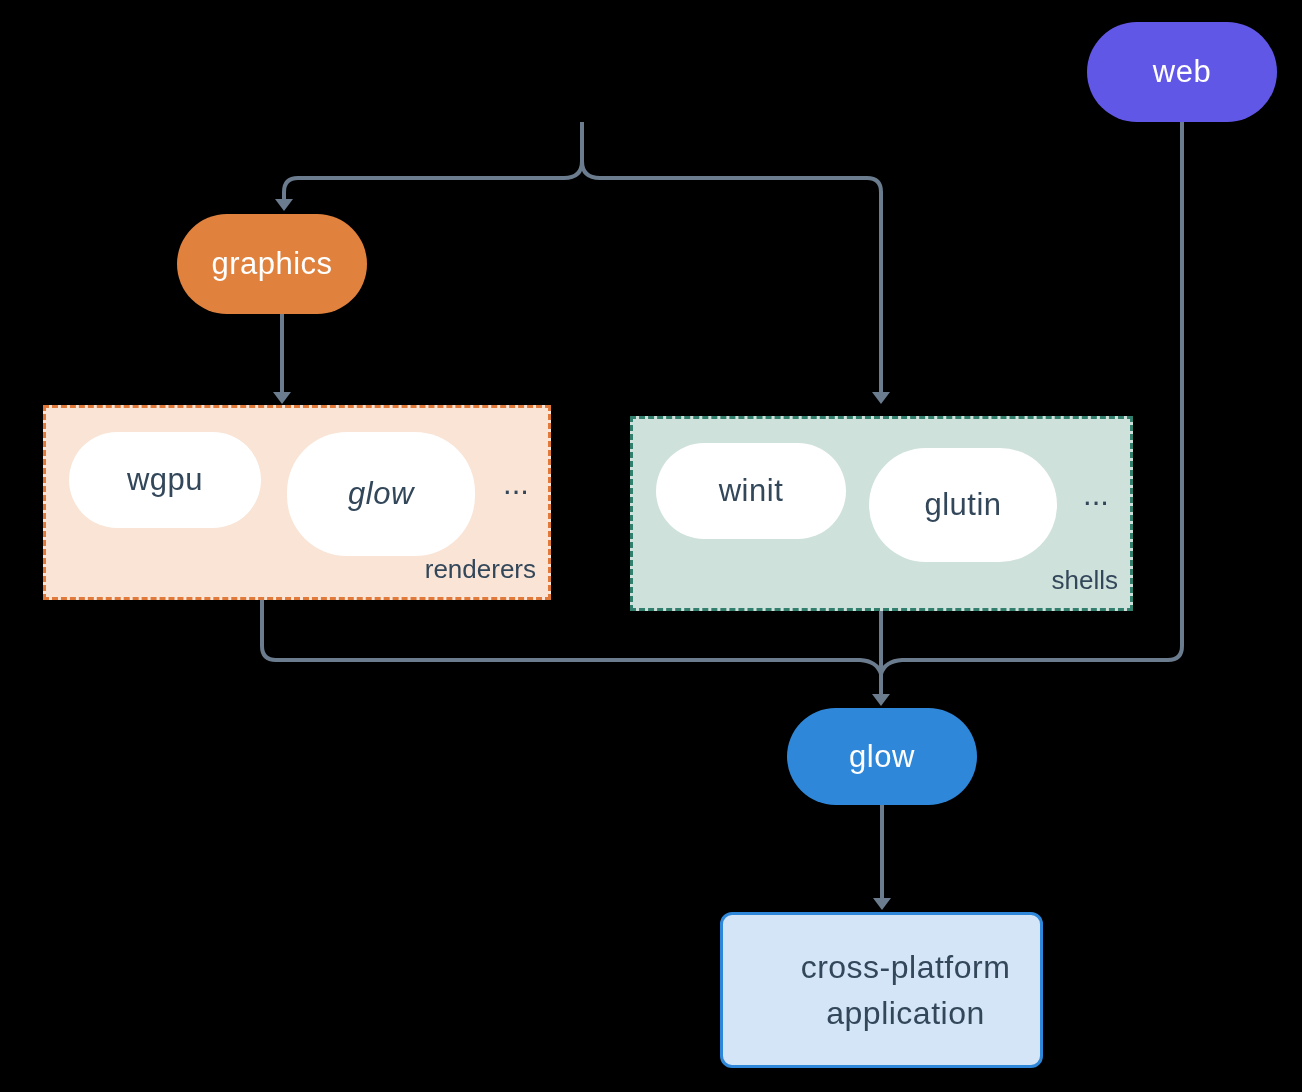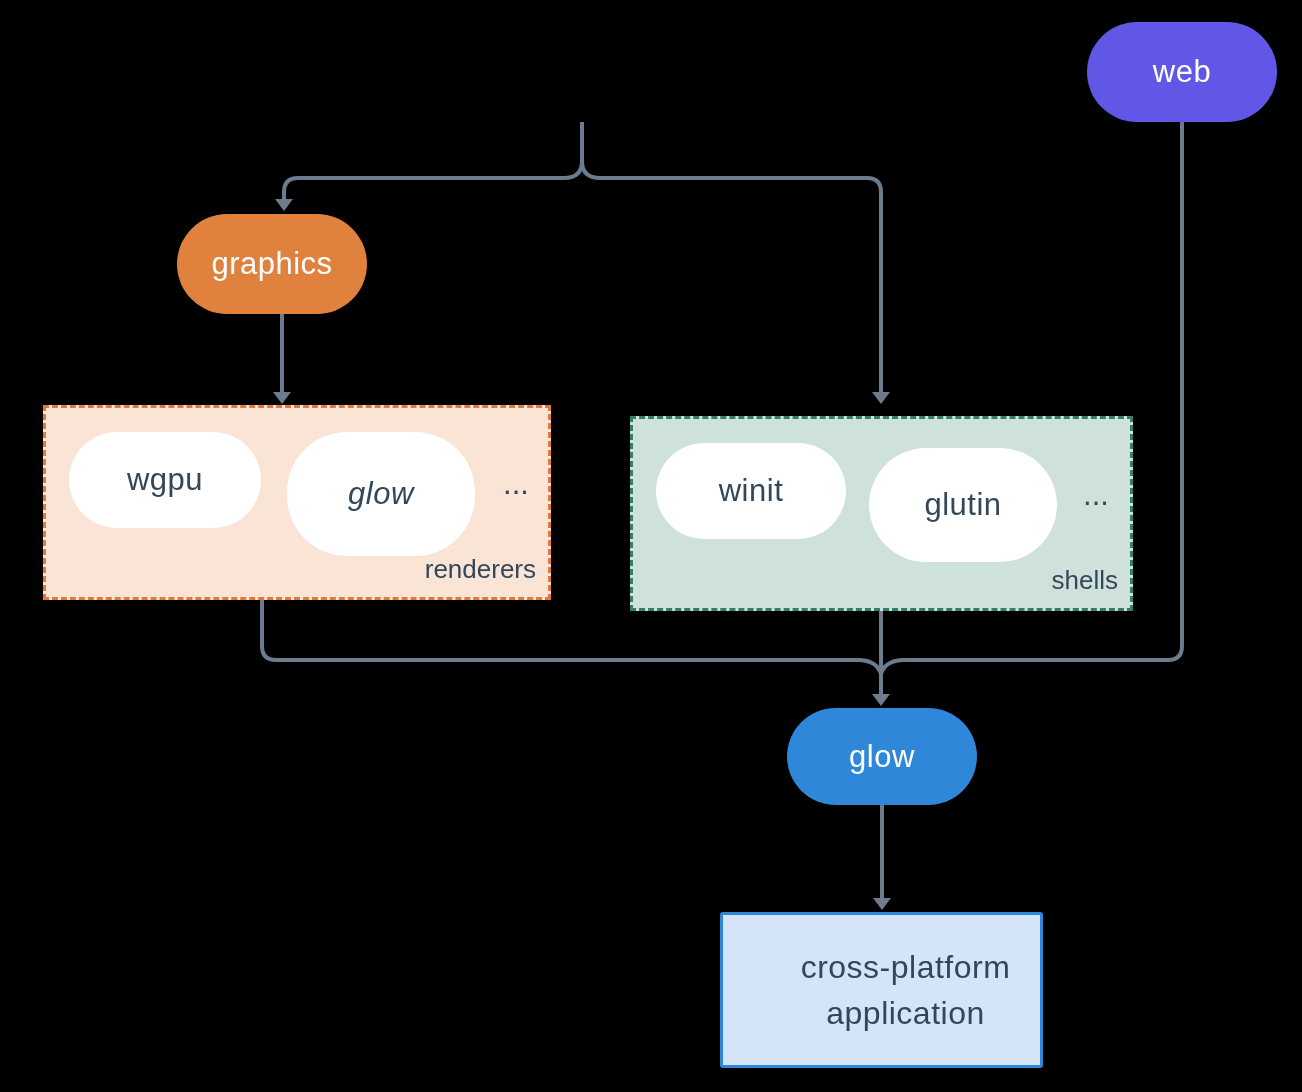--- a/index.html
+++ b/index.html
@@ -67,21 +67,21 @@
   }
   .appbox {
     position: absolute;
     left: 720px;
     top: 912px;
     width: 323px;
     height: 156px;
     box-sizing: border-box;
     background: #d3e5f7;
     border: 3px solid #2e87d8;
-    border-radius: 3px;
+    border-radius: 12px;
     display: flex;
     flex-direction: column;
     align-items: center;
     justify-content: center;
     z-index: 2;
     padding-left: 48px;
   }
   .appbox span {
     display: block;
     font-size: 32px;

